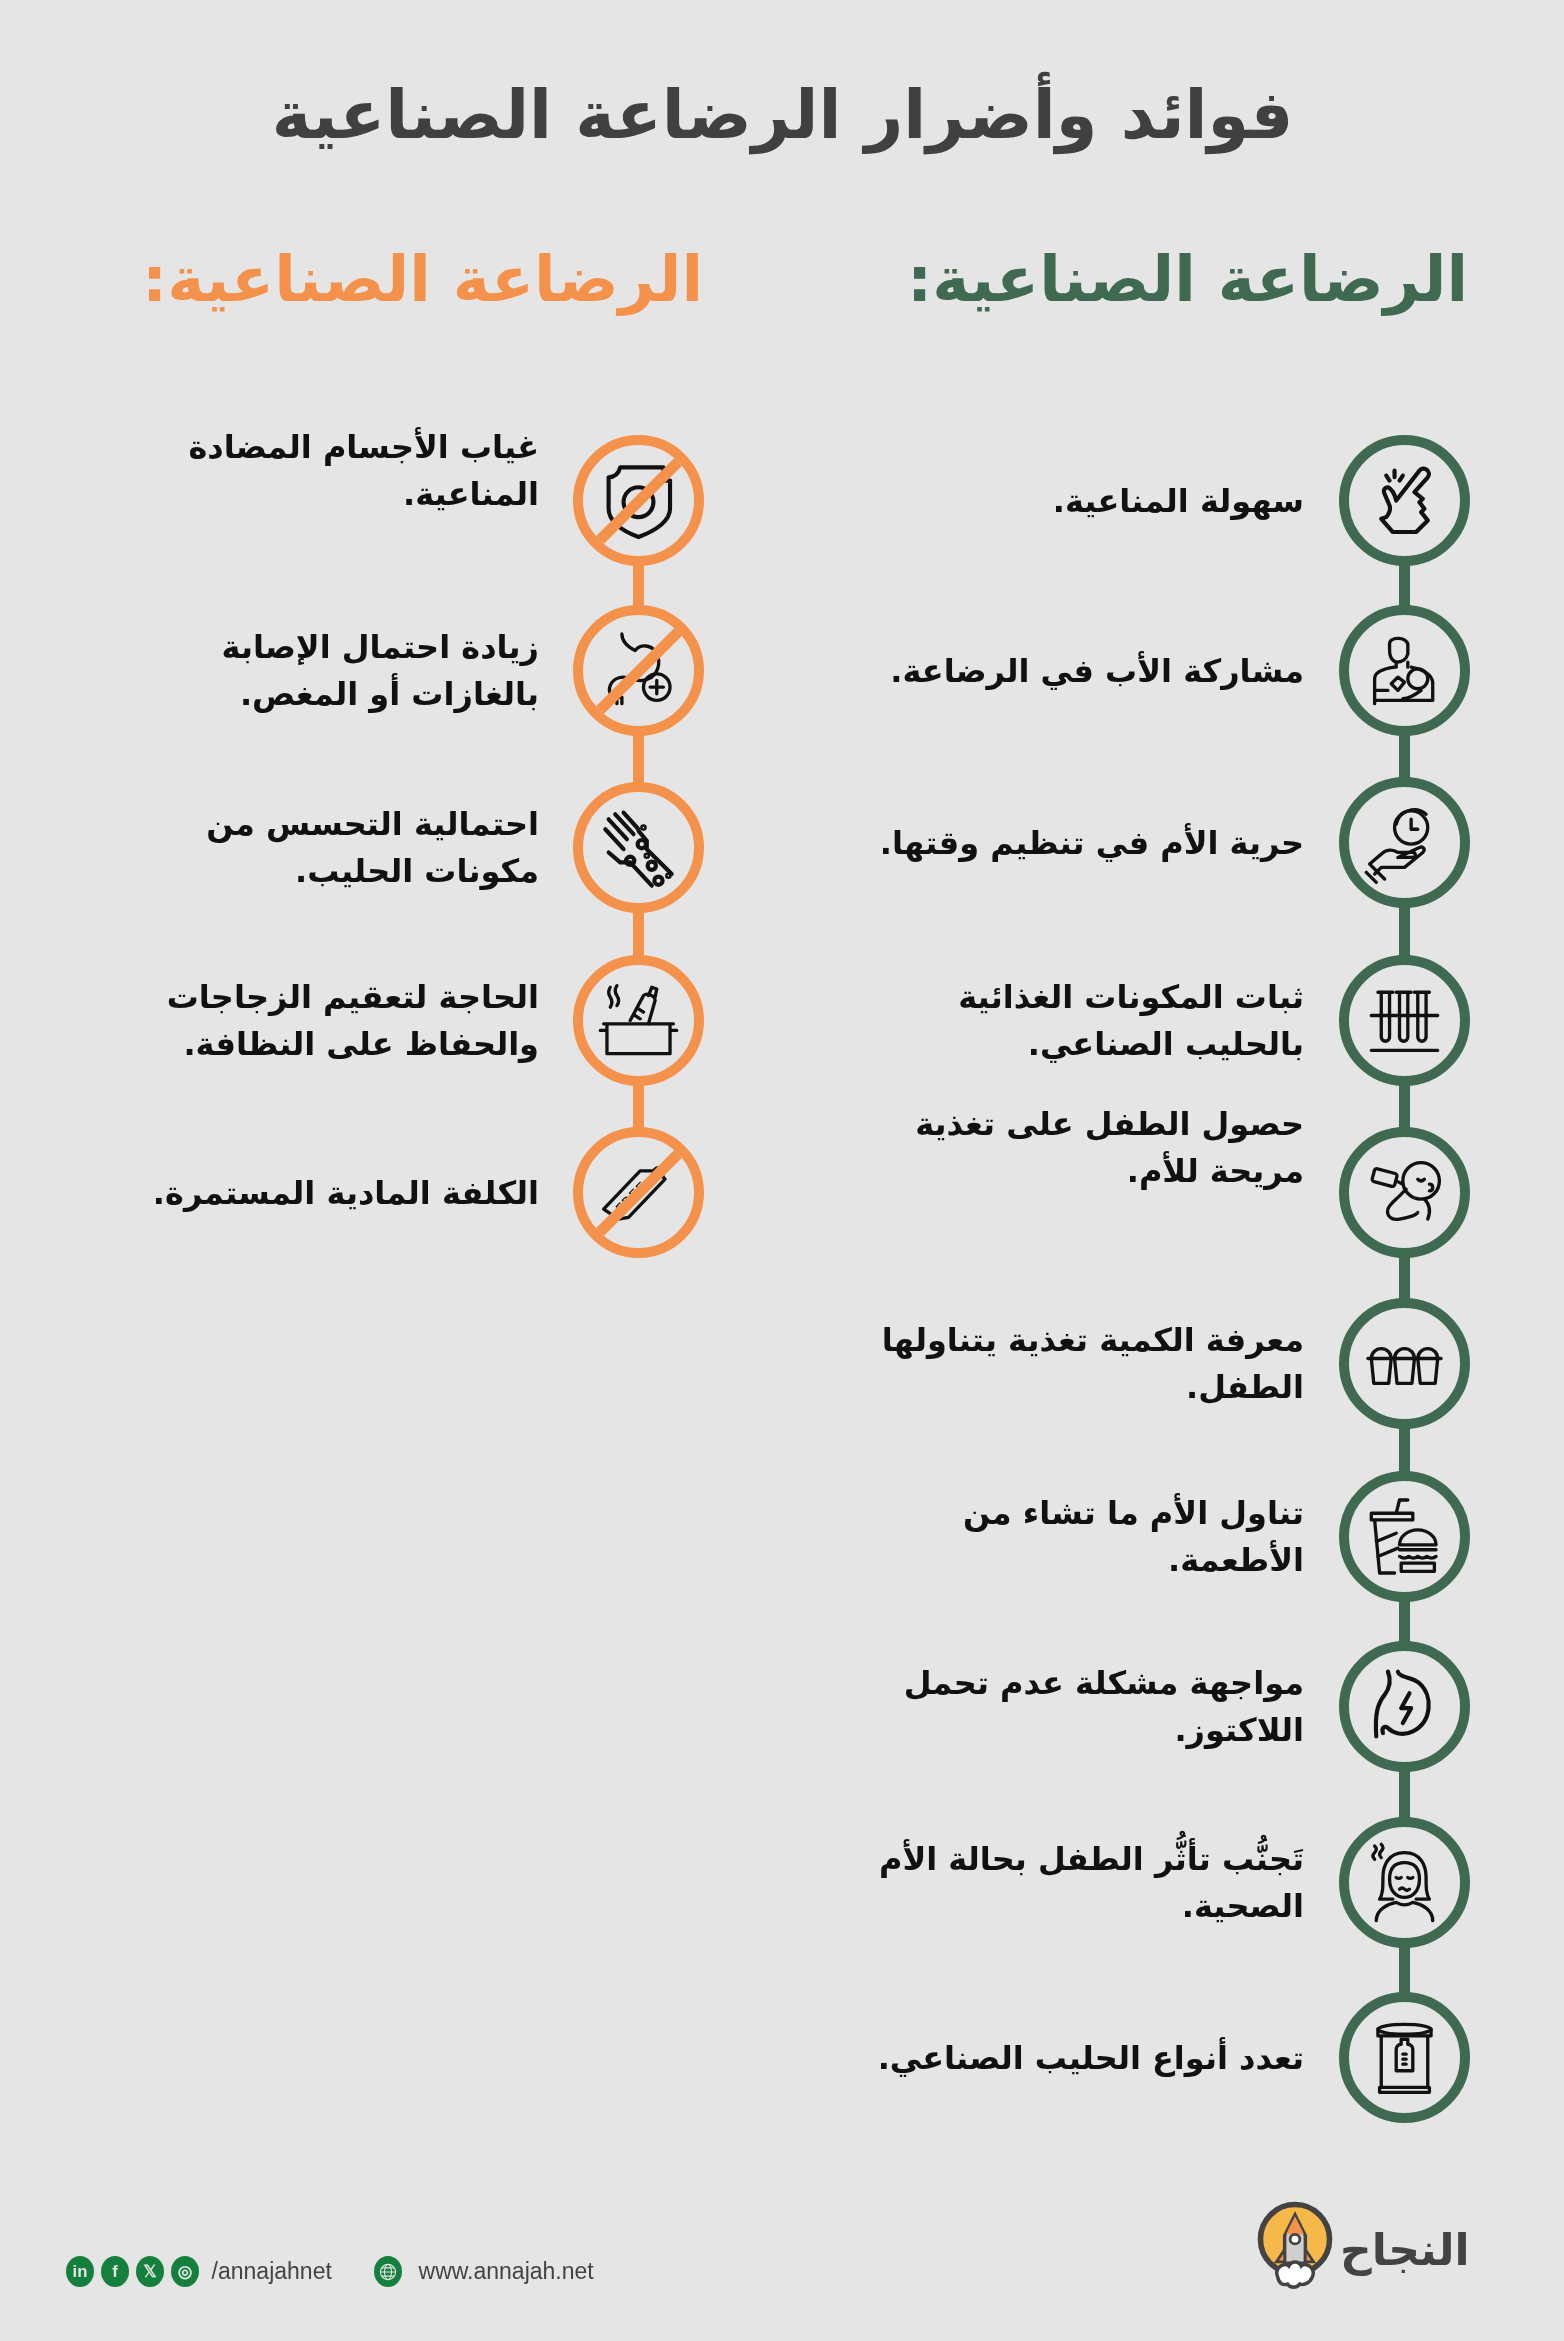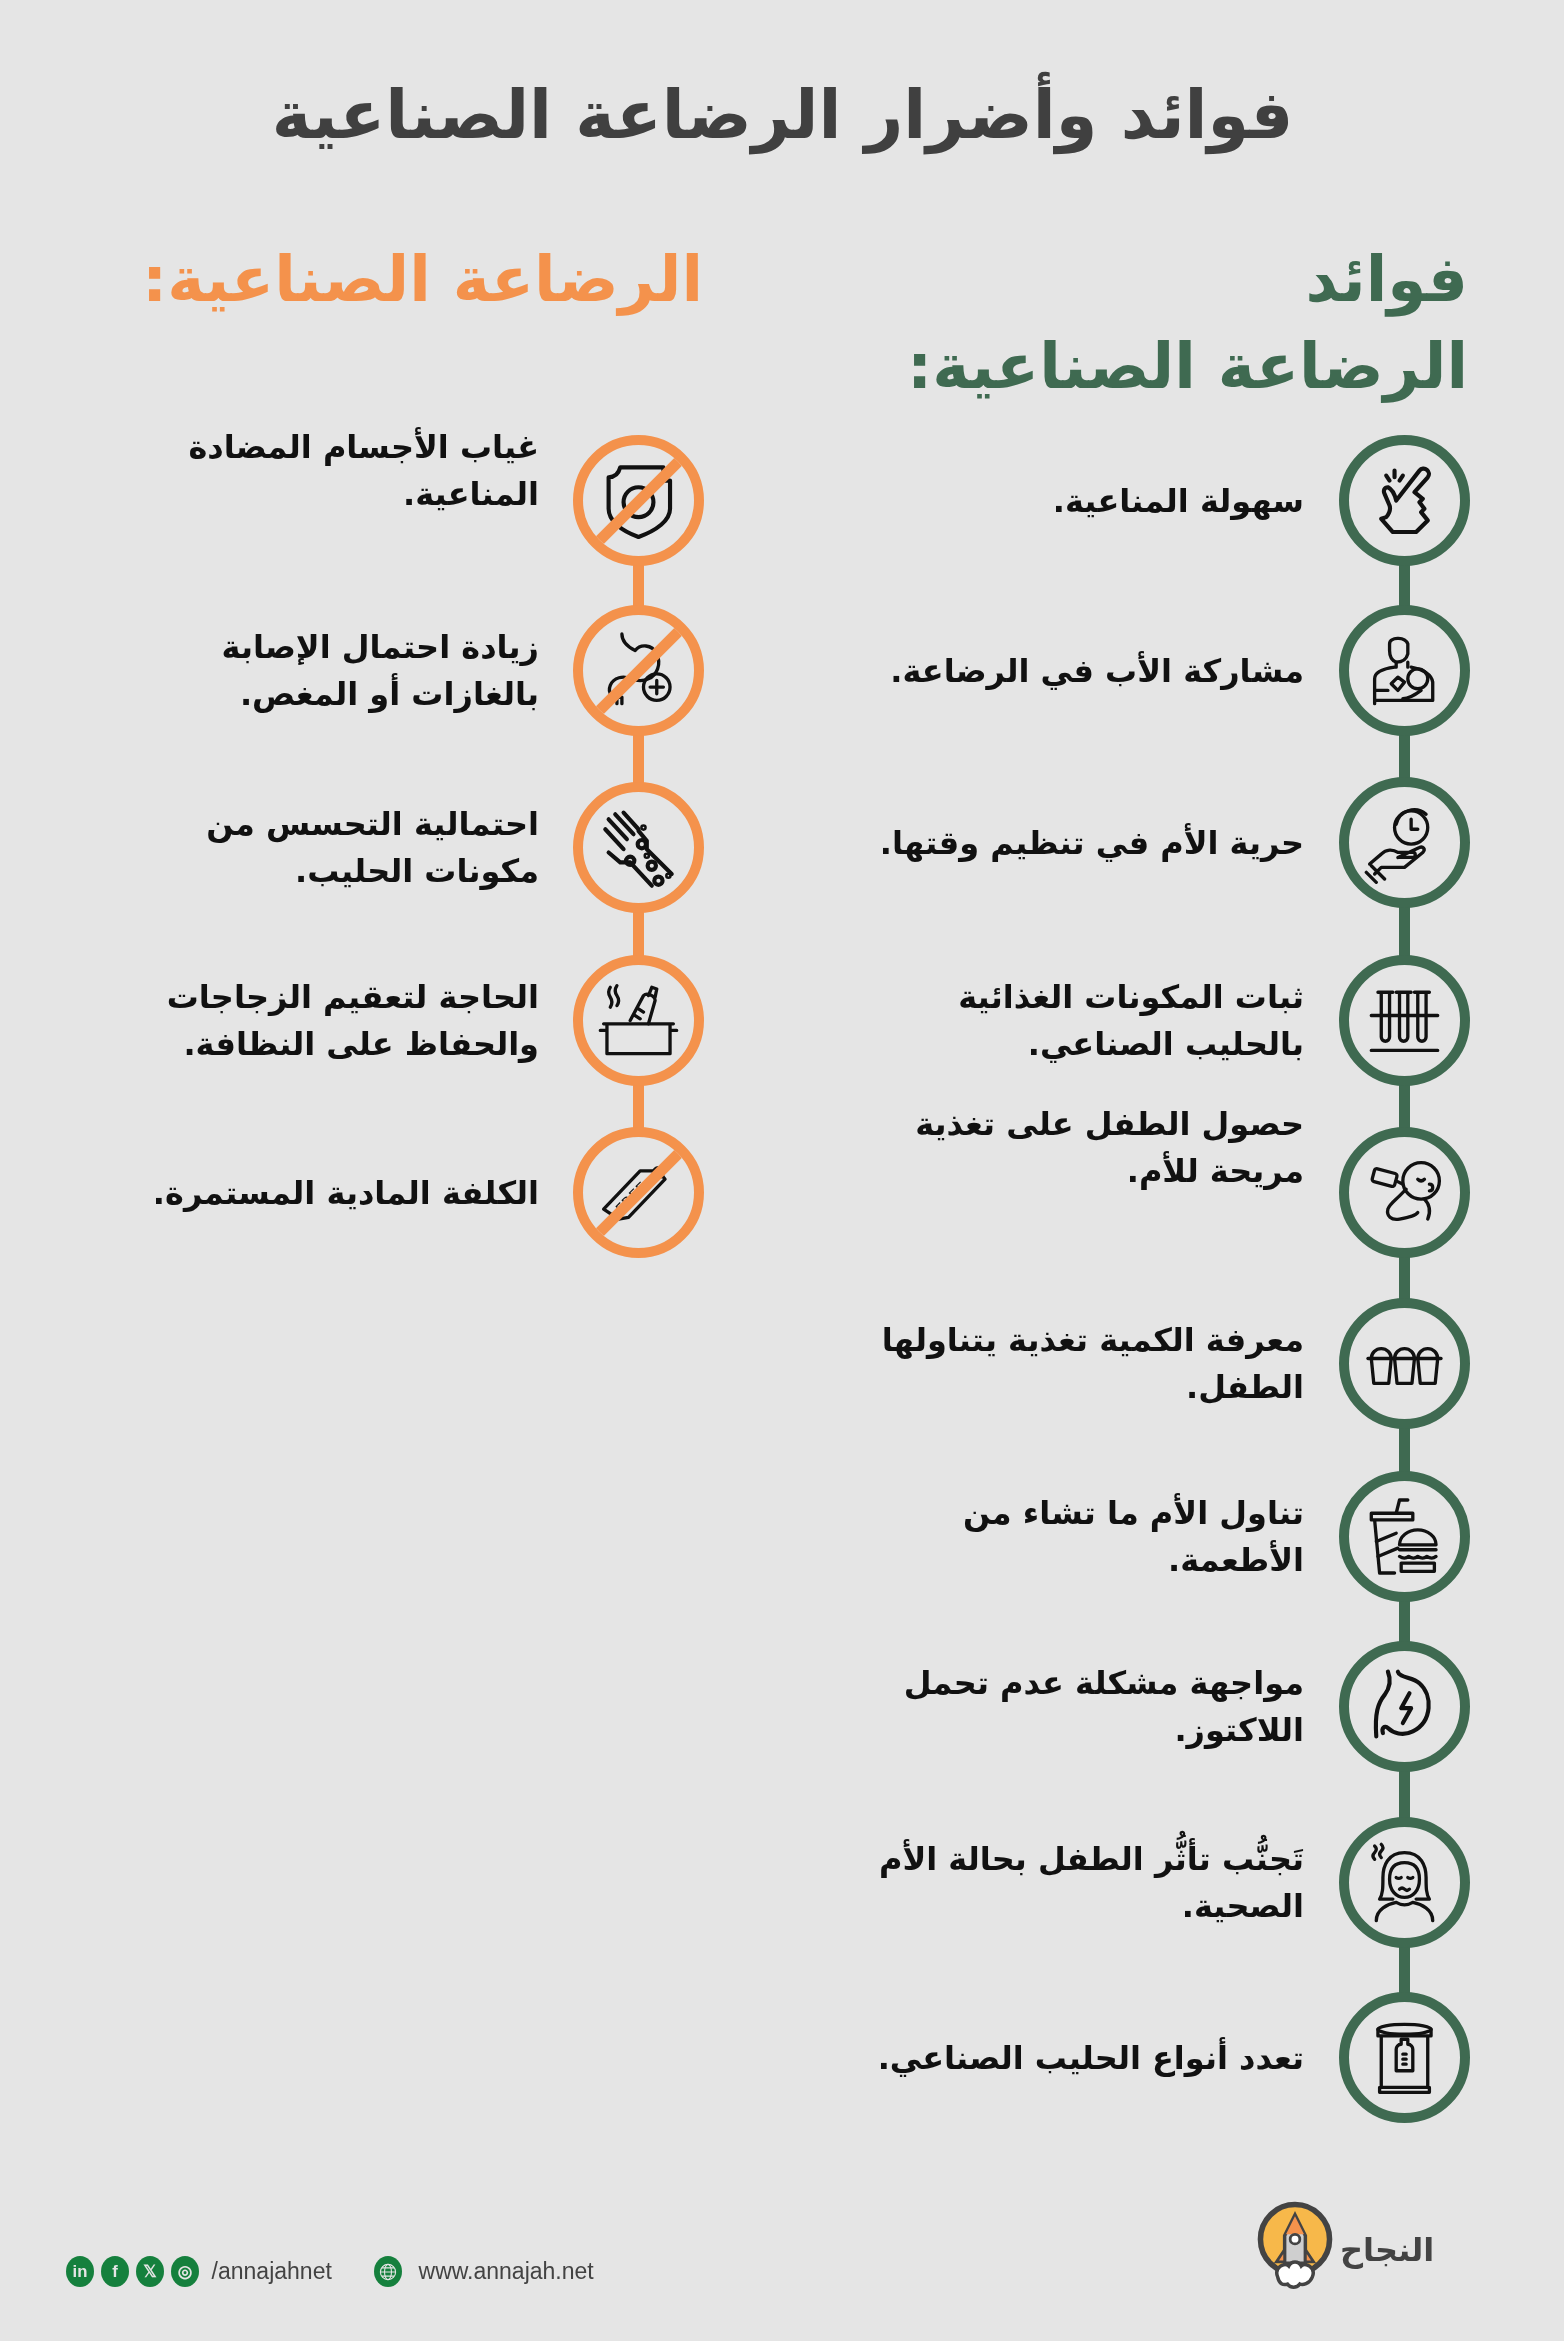--- a/index.html
+++ b/index.html
@@ -42,29 +42,28 @@
   }
   .item-text.benefit { right:261px; width:431px; }
   .item-text.harm { right:1026px; width:417px; }
 
   .footer { position:absolute; top:2256px; left:66px; display:flex; align-items:center; gap:7px;
     font-family:"Liberation Sans", sans-serif; font-size:23px; color:#434343; }
   .social { width:28px; height:31px; border-radius:50%; background:#15803d; color:#e5e5e5;
     display:flex; align-items:center; justify-content:center; font-size:16.7px; font-weight:bold; }
   .handle { margin-left:5.6px; margin-right:35px; }
   .logo { position:absolute; left:1257px; top:2201px; display:flex; align-items:center; gap:7px; }
-  .logo-text { font-size:32px; font-weight:bold; color:#434343; direction:rtl; font-family:"DejaVu Sans", sans-serif; }
+  .logo-text { font-size:44px; font-weight:bold; color:#434343; direction:rtl; font-family:"DejaVu Sans", sans-serif; }
 </style>
 </head>
 <body>
 
 <div class="title">فوائد وأضرار الرضاعة الصناعية</div>
 
 <div class="col-head benefits">
-  <div>فوائد</div>
   <div>الرضاعة الصناعية:</div>
 </div>
 <div class="col-head harms">
   <div>الرضاعة الصناعية:</div>
 </div>
 
 <div class="spine green"></div>
 <div class="spine orange"></div>
 
 <div class="node green" style="left:1339px;top:435px;">

